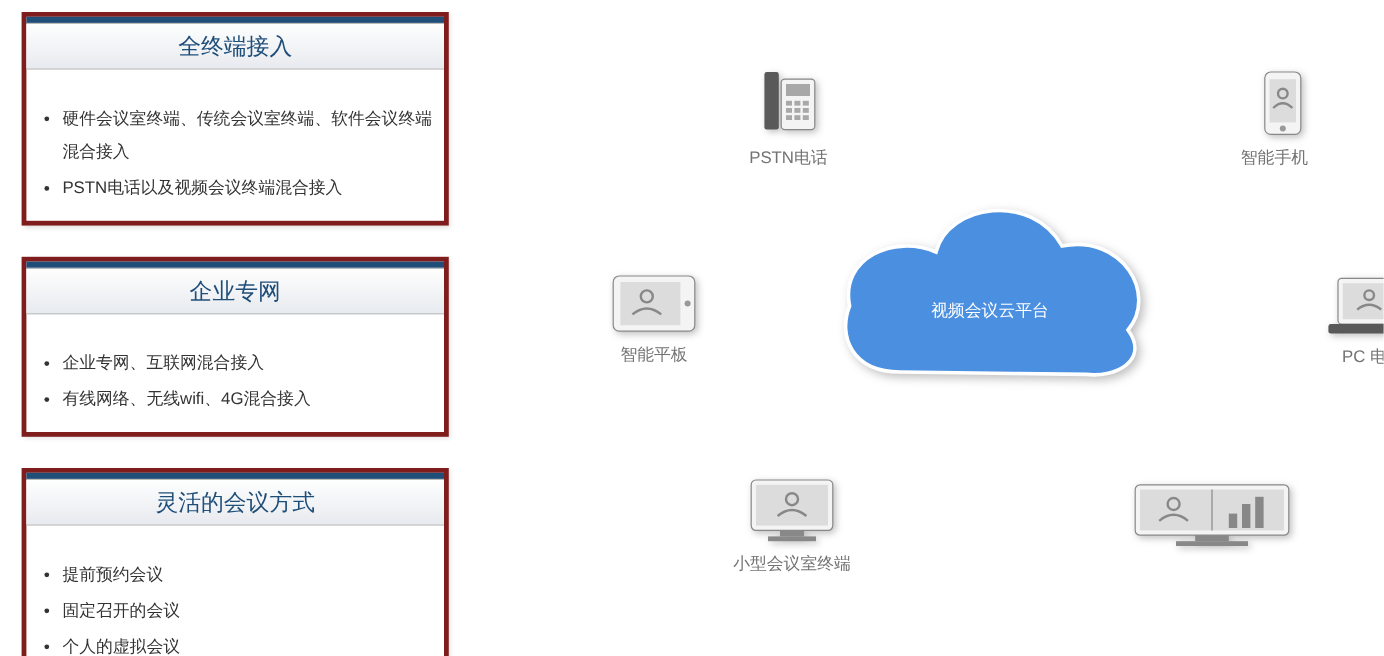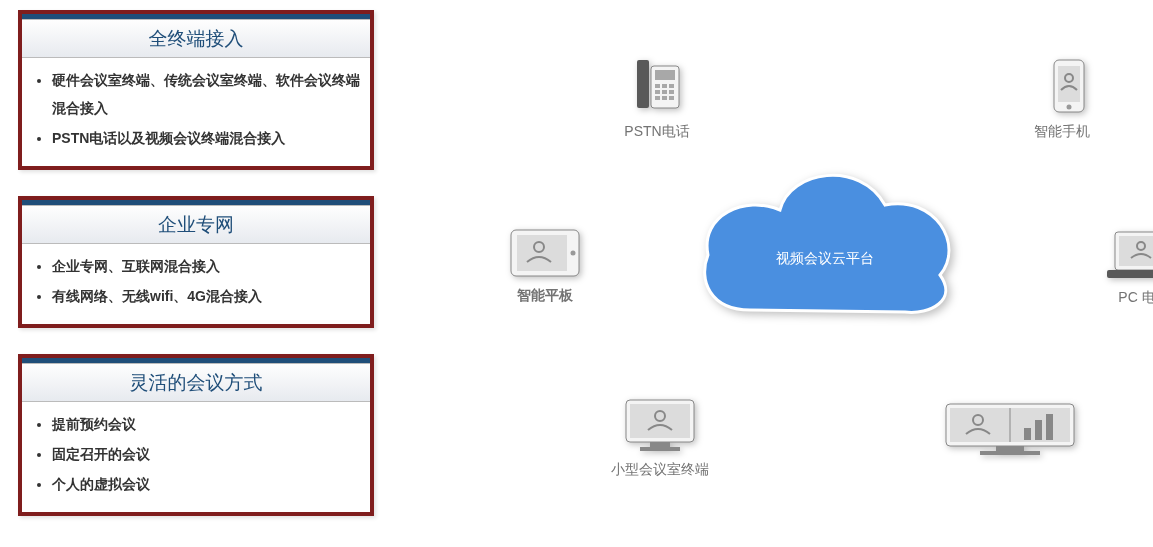--- a/index.html
+++ b/index.html
@@ -32,25 +32,24 @@
   .panel-title {
     background: linear-gradient(#fefefe,#e7eaef);
     text-align: center;
     color: #1f4e79;
     font-size: 19px;
     padding: 6px 0 5px;
     border-bottom: 1px solid #bbb;
     font-weight: 500;
   }
   .panel-body {
-    padding: 8px 10px 12px 10px;
+    padding: 26px 10px 12px 10px;
     font-size: 14px;
     color: #333;
     line-height: 2;
-    font-weight: bold;
   }
   .panel-body ul { margin: 0; padding-left: 20px; }
   .panel-body li { margin-bottom: 2px; }
 
   .diagram {
     position: absolute;
     left: 400px;
     top: 10px;
     width: 740px;
     height: 520px;
@@ -81,21 +80,21 @@
   }
 
   .icon-box {
     display: inline-block;
     filter: drop-shadow(2px 2px 3px rgba(0,0,0,.25));
   }
 
   
   .n-phone  { left: 212px; top: 48px; width: 90px; }
   .n-smart  { left: 600px; top: 48px; width: 90px; text-align: right; }
-  .n-tablet { left: 100px; top: 218px; width: 90px; font-weight: bold; }
+  .n-tablet { left: 100px; top: 218px; width: 90px; }
   .n-pc     { left: 699px; top: 218px; width: 90px; }
   .n-small  { left: 200px; top: 386px; width: 120px; }
   .n-large  { left: 530px; top: 390px; width: 160px; }
 </style>
 </head>
 <body>
 
 <div class="left-col">
 
   <div class="panel">

